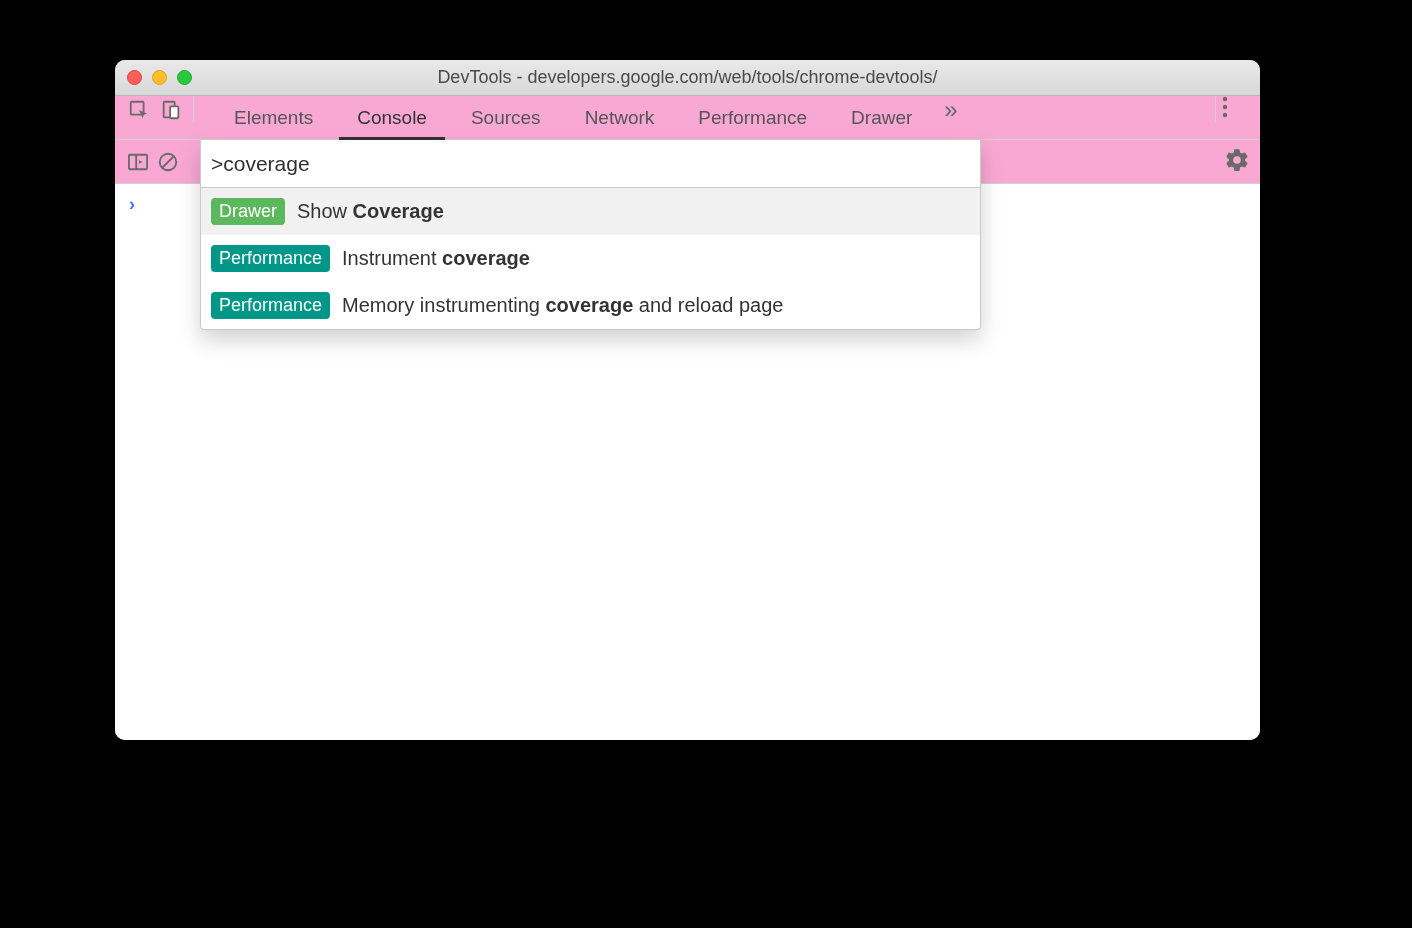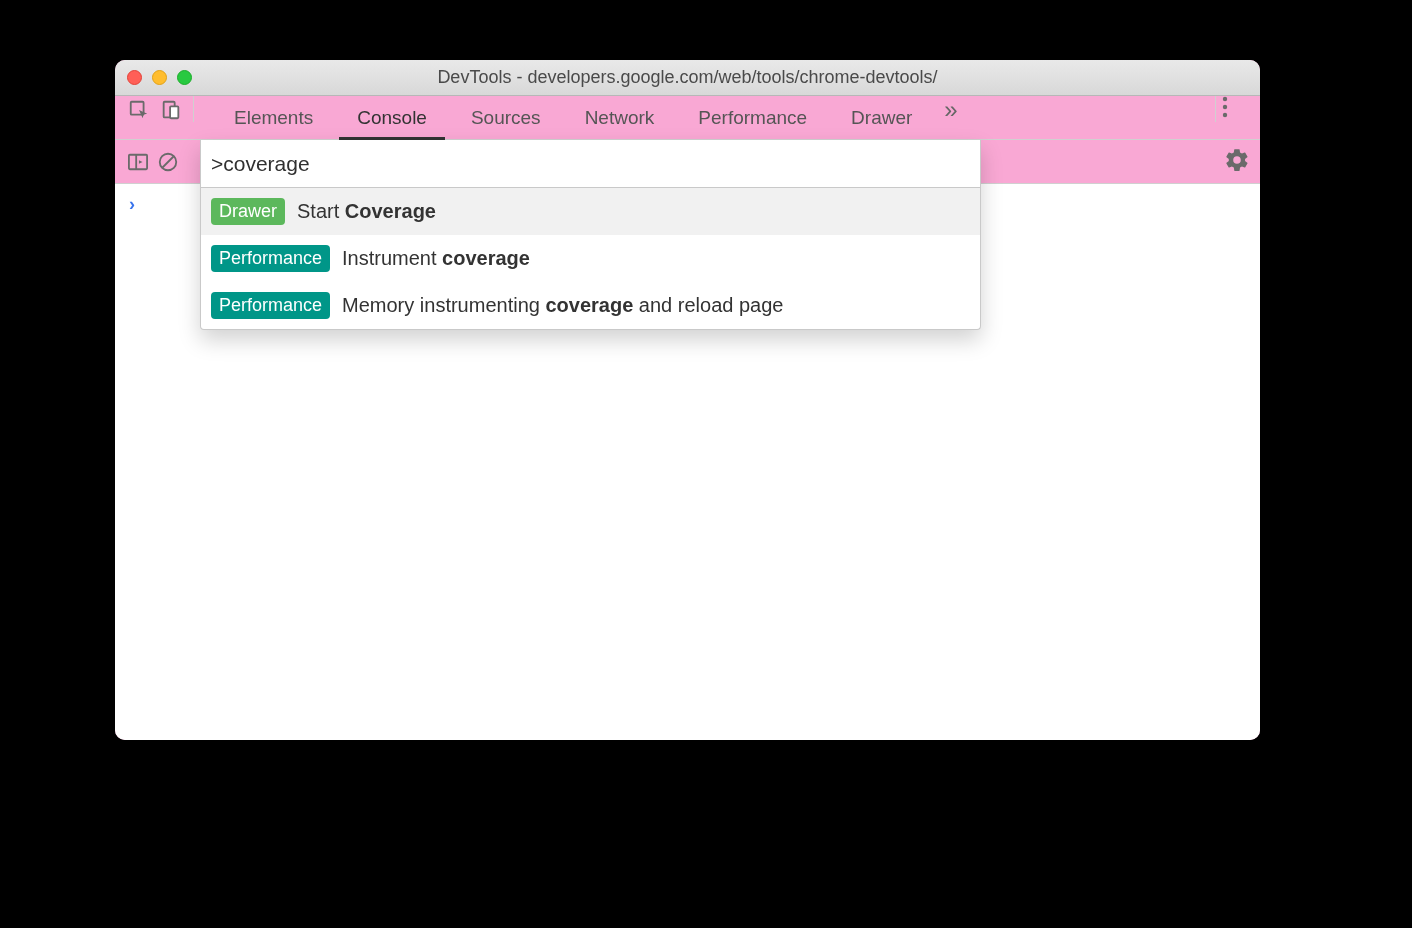--- a/index.html
+++ b/index.html
@@ -268,21 +268,21 @@
   </div>
 
   <div class="popup-anchor">
     <div class="cmd-wrap">
       <div class="cmd-input-row">
         <input class="cmd-input" value="&gt;coverage" style="">
       </div>
       <div class="cmd-list">
         <div class="cmd-item selected">
           <span class="badge drawer">Drawer</span>
-          <span class="cmd-text"><span>Start </span><b>Coverage</b><span></span></span>
+          <span class="cmd-text"><span>Show </span><b>Coverage</b><span></span></span>
         </div>
         <div class="cmd-item">
           <span class="badge performance">Performance</span>
           <span class="cmd-text"><span>Instrument </span><b>coverage</b><span></span></span>
         </div>
         <div class="cmd-item">
           <span class="badge performance">Performance</span>
           <span class="cmd-text"><span>Memory instrumenting </span><b>coverage</b><span> and reload page</span></span>
         </div>
       </div>

